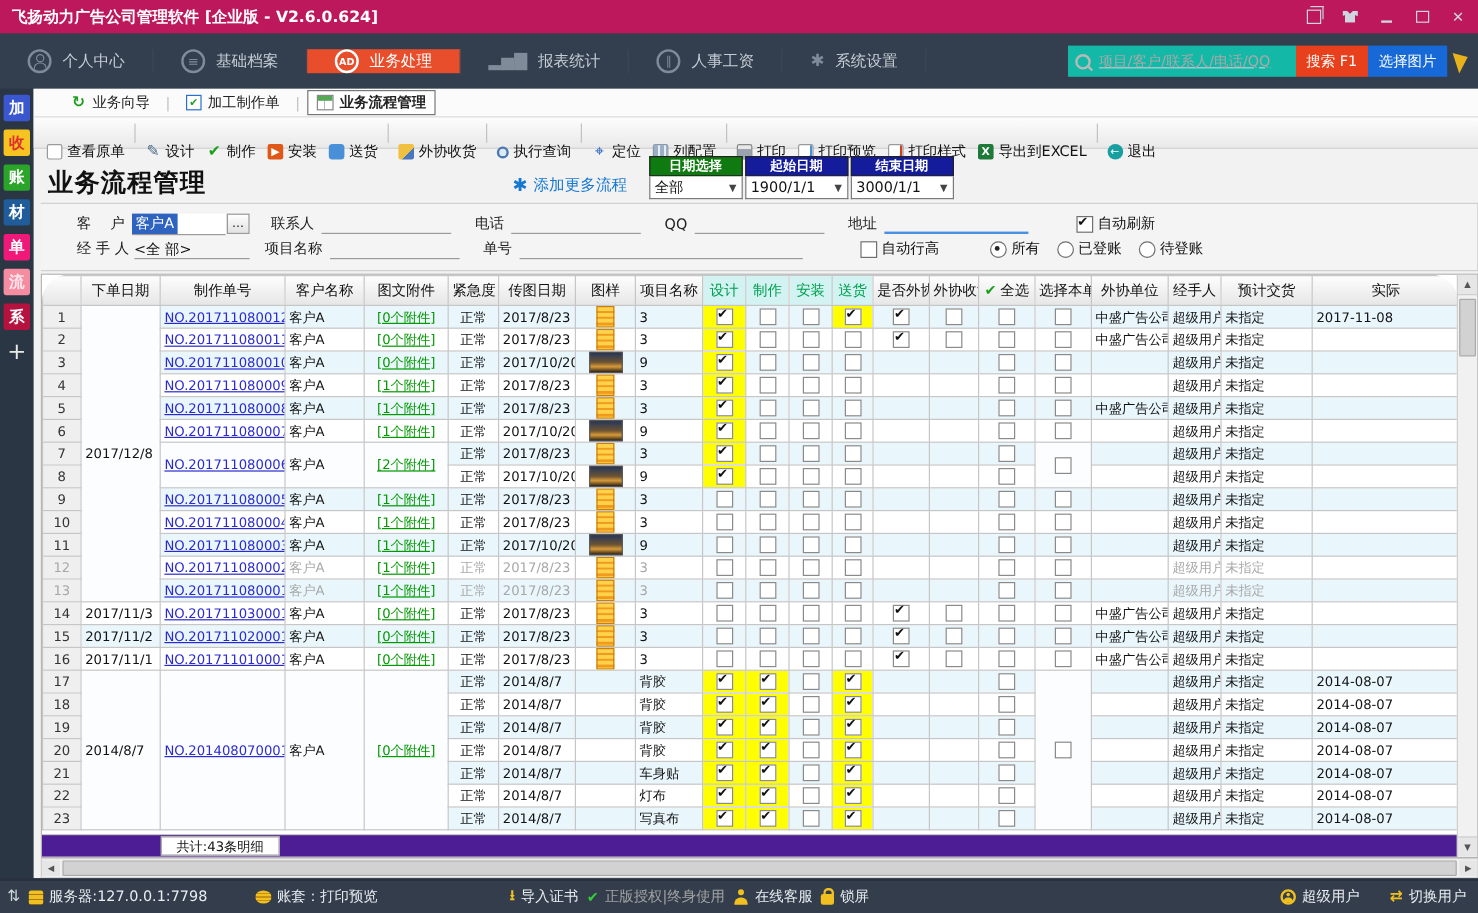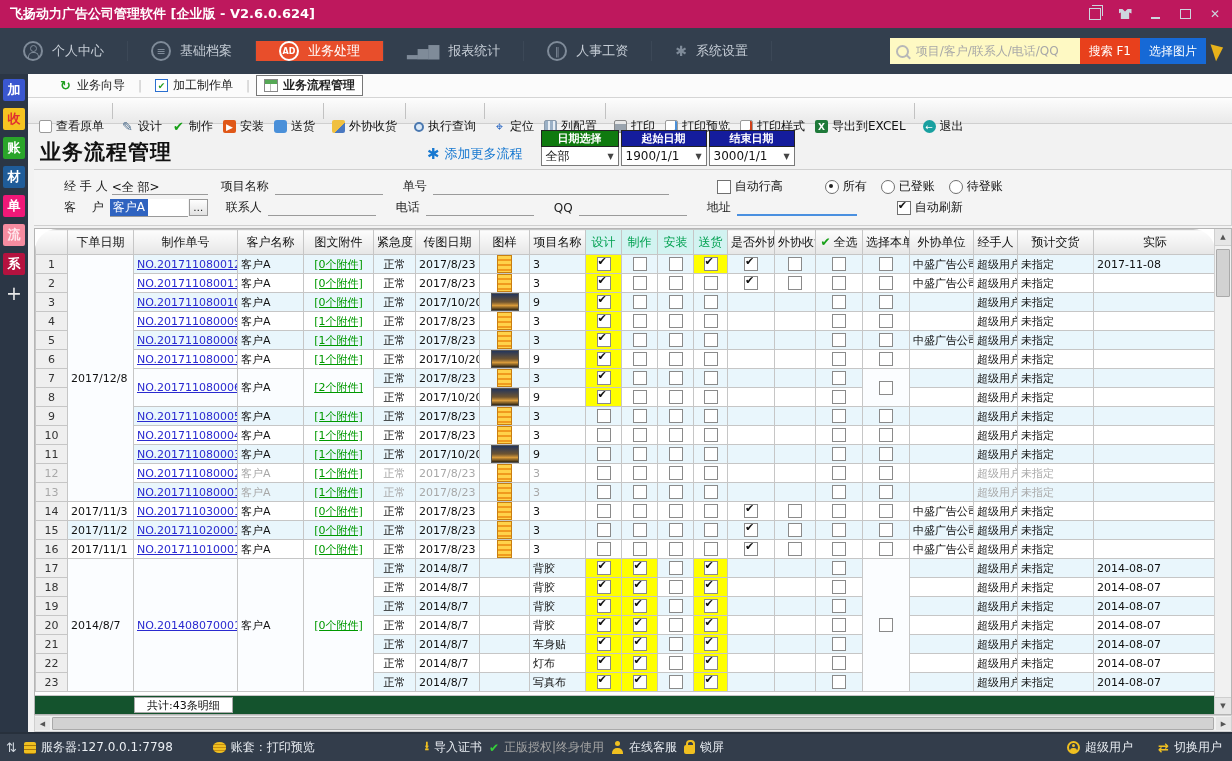--- a/index.html
+++ b/index.html
@@ -22,21 +22,21 @@
   .nav-item{display:flex;align-items:center;gap:9px;padding:0 23px;border-right:1px solid #3c4857;font-size:13px;cursor:default;}
   .nav-item.active{background:#e84e2b;color:#fff;}
   .nic{position:relative;width:20px;height:20px;border:2px solid #7f8b99;border-radius:50%;display:flex;align-items:center;justify-content:center;box-sizing:border-box;flex:0 0 auto;}
   .nic.ad-circle{border-color:#fff;color:#fff;font-size:8px;font-weight:bold;}
   .nic.bar-chart,.nic.gear{border:none;width:auto;height:auto;font-size:14px;color:#7f8b99;border-radius:0;}
   .nic.list-circle{font-size:11px;color:#7f8b99;}
   .nic.pause-circle{font-size:10px;color:#7f8b99;}
   .nic.user-circle::before{content:"";position:absolute;top:2px;left:5px;width:5px;height:5px;border:1px solid #7f8b99;border-radius:50%;}
   .nic.user-circle::after{content:"";position:absolute;bottom:1px;left:3px;width:9px;height:5px;border:1px solid #7f8b99;border-bottom:none;border-radius:5px 5px 0 0;}
   .nav-right{margin-left:auto;display:flex;align-items:center;padding-right:8px;gap:0;}
-  .searchbox{display:flex;align-items:center;background:#fef9c3;height:26px;padding:0 6px;gap:5px;width:178px;}
+  .searchbox{display:flex;align-items:center;background:#14b8a6;height:26px;padding:0 6px;gap:5px;width:178px;text-decoration:underline;}
   .mag{width:9px;height:9px;border:2px solid #b8b8b8;border-radius:50%;position:relative;flex:0 0 auto;}
   .mag::after{content:"";position:absolute;width:5px;height:2px;background:#b8b8b8;transform:rotate(45deg);right:-4px;bottom:-2px;}
   .search-input{border:none;outline:none;width:150px;font-size:12px;color:#333;font-family:inherit;background:transparent;}
   .search-input::placeholder{color:#a8a8a8;}
   .btn-search{height:26px;background:#e8401c;color:#fff;display:flex;align-items:center;padding:0 9px;font-size:12px;}
   .btn-pick{height:26px;background:#1669d6;color:#fff;display:flex;align-items:center;padding:0 9px;font-size:12px;}
   .horn{width:0;height:0;border-left:11px solid #e8b21a;border-top:7px solid transparent;border-bottom:11px solid transparent;transform:rotate(-18deg);margin-left:7px;}
 
   
   .bodyrow{flex:1;display:flex;min-height:0;}
@@ -118,21 +118,21 @@
   td.mg{background:#fbfdff !important;vertical-align:middle;}
   td.rownum{background:#efefef !important;text-align:center;color:#333;}
   .lnk{color:#2a2ad0;text-decoration:underline;}
   .att{color:#009900;text-decoration:underline;}
   tr.dim td{color:#a8a8a8;}
   .cb{display:inline-block;width:12px;height:12px;border:1px solid #8a8a8a;background:#fff;position:relative;vertical-align:middle;}
   .cb.ck::after{content:"✔";position:absolute;top:-3px;left:0px;font-size:11px;color:#111;}
   .th-doc{display:inline-block;width:13px;height:16px;background:repeating-linear-gradient(#ffd24a 0 3px,#f09a1e 3px 5px);border:1px solid #c87f10;vertical-align:middle;}
   .th-photo{display:inline-block;width:26px;height:16px;background:linear-gradient(180deg,#24365c 0%,#6e5430 50%,#d89a3a 72%,#2e2414 100%);border:1px solid #555;vertical-align:middle;}
   .hdr-check{color:#18a018;font-weight:bold;margin-right:3px;}
-  .grid-foot{position:absolute;left:0;right:16px;bottom:0;height:18px;background:#14532d;border-top:1px solid #c6c6c6;display:flex;align-items:center;}
+  .grid-foot{position:absolute;left:0;right:16px;bottom:0;height:18px;background:#4c1d95;border-top:1px solid #c6c6c6;display:flex;align-items:center;}
   .total-box{margin-left:99px;border:1px solid #aaa;background:#fff;padding:0 12px;font-size:11px;height:16px;line-height:15px;box-sizing:border-box;}
   .vscroll{position:absolute;right:0;top:0;bottom:0;width:16px;background:#f1f1f1;border-left:1px solid #cfcfcf;display:flex;flex-direction:column;align-items:center;}
   .vbtn{width:16px;height:16px;display:flex;align-items:center;justify-content:center;font-size:7px;color:#555;background:#e6e6e6;border-bottom:1px solid #cfcfcf;}
   .vbtn.bot{margin-top:auto;border-top:1px solid #cfcfcf;border-bottom:none;}
   .vthumb{width:12px;height:46px;background:#d2d2d2;border:1px solid #aaa;margin-top:3px;border-radius:1px;}
   .hscroll{height:15px;margin-left:6px;background:#f1f1f1;border:1px solid #cfcfcf;display:flex;align-items:center;flex:0 0 auto;}
   .hbtn{width:15px;height:13px;display:flex;align-items:center;justify-content:center;font-size:7px;color:#555;background:#e6e6e6;}
   .hthumb{height:11px;background:#d2d2d2;border:1px solid #aaa;flex:1;margin:0 2px;border-radius:1px;}
 
   
@@ -337,20 +337,39 @@
             <div class="dateval">
               <span>3000/1/1</span>
               <span class="dd-arrow">▼</span>
             </div>
           </div>
         </div>
       </div>
 
       <div class="filters">
         <div class="frow">
+          <span class="flabel">客　 户</span>
+          <span class="fsel" style="width:78px;">
+              <span class="selval">客户A</span>
+            </span>
+          <span class="ellipsis-btn">…</span>
+          <span class="flabel" style="margin-left:18px;">联系人</span>
+          <span class="fline" style="width:108px;"></span>
+          <span class="flabel" style="margin-left:20px;">电话</span>
+          <span class="fline" style="width:108px;"></span>
+          <span class="flabel" style="margin-left:20px;">QQ</span>
+          <span class="fline" style="width:108px;"></span>
+          <span class="flabel" style="margin-left:20px;">地址</span>
+          <span class="fline focus" style="width:120px;"></span>
+          <span style="display:inline-flex;align-items:center;margin-left:40px;">
+            <span class="fcb ck"></span>
+            <span>自动刷新</span>
+          </span>
+        </div>
+        <div class="frow">
           <span class="flabel">经 手 人</span>
           <span class="fline" style="width:96px;margin-left:4px;"><span>&lt;全 部&gt;</span></span>
           <span class="flabel" style="margin-left:13px;">项目名称</span>
           <span class="fline" style="width:108px;"></span>
           <span class="flabel" style="margin-left:20px;">单号</span>
           <span class="fline" style="width:236px;"></span>
           <span style="display:inline-flex;align-items:center;margin-left:48px;">
             <span class="fcb"></span>
             <span>自动行高</span>
           </span>
@@ -358,39 +377,20 @@
             <span class="radio sel"></span>
             <span>所有</span>
           </span>
           <span style="display:inline-flex;align-items:center;margin-left:14px;">
             <span class="radio"></span>
             <span>已登账</span>
           </span>
           <span style="display:inline-flex;align-items:center;margin-left:14px;">
             <span class="radio"></span>
             <span>待登账</span>
-          </span>
-        </div>
-        <div class="frow">
-          <span class="flabel">客　 户</span>
-          <span class="fsel" style="width:78px;">
-              <span class="selval">客户A</span>
-            </span>
-          <span class="ellipsis-btn">…</span>
-          <span class="flabel" style="margin-left:18px;">联系人</span>
-          <span class="fline" style="width:108px;"></span>
-          <span class="flabel" style="margin-left:20px;">电话</span>
-          <span class="fline" style="width:108px;"></span>
-          <span class="flabel" style="margin-left:20px;">QQ</span>
-          <span class="fline" style="width:108px;"></span>
-          <span class="flabel" style="margin-left:20px;">地址</span>
-          <span class="fline focus" style="width:120px;"></span>
-          <span style="display:inline-flex;align-items:center;margin-left:40px;">
-            <span class="fcb ck"></span>
-            <span>自动刷新</span>
           </span>
         </div>
       </div>
 
       <div class="grid-wrap">
         <div class="grid-scroll">
           <table>
             <colgroup id="grid-cols">
                 <col style="width: 32px;">
                 <col style="width: 66px;">

